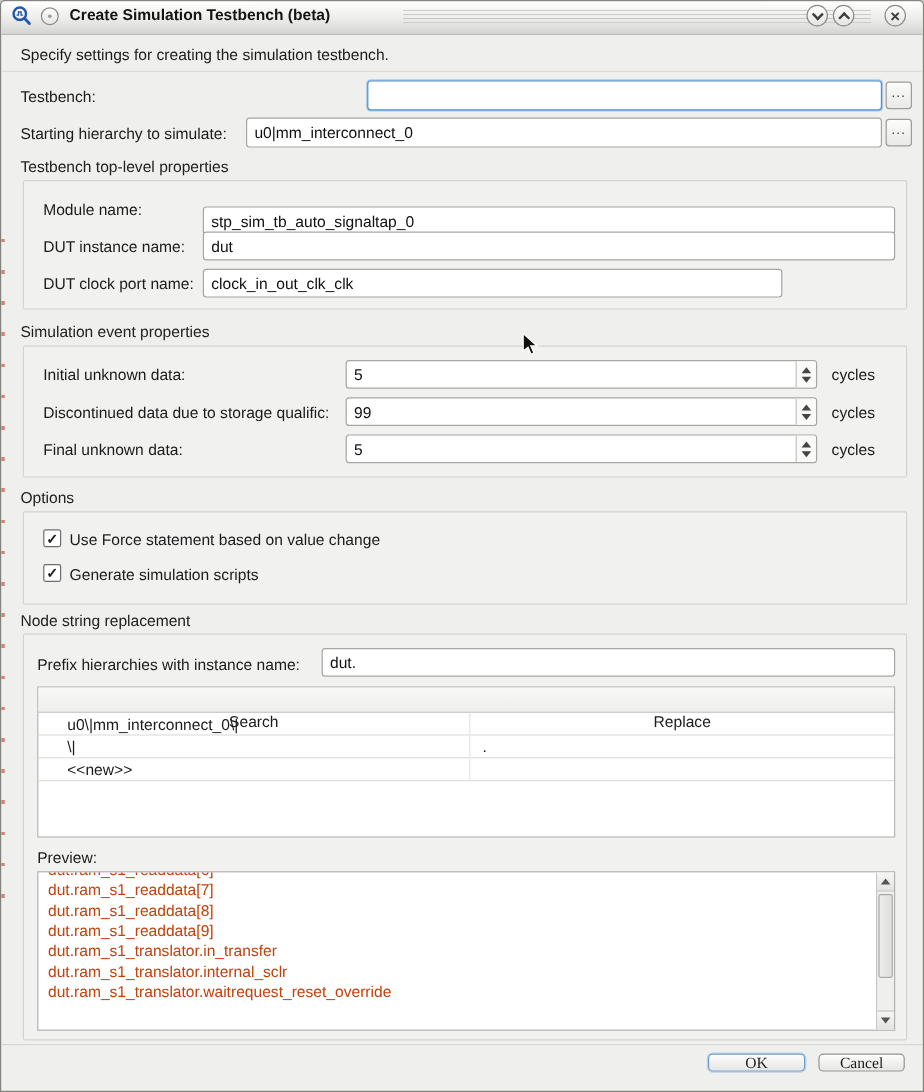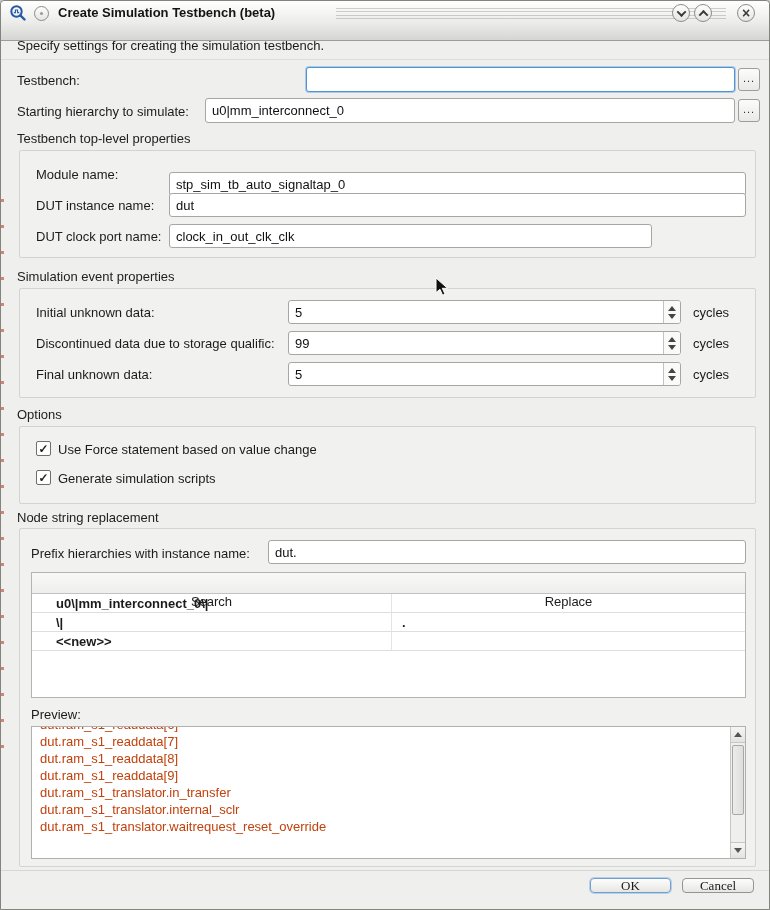--- a/index.html
+++ b/index.html
@@ -3,21 +3,21 @@
 <meta charset="utf-8">
 <style>
   html,body{margin:0;padding:0;background:#c9c9c7;}
   *{box-sizing:border-box;}
   #window{
     position:relative;width:770px;height:910px;overflow:hidden;
     background:#eff0ee;border:1px solid #84847f;border-radius:4px 4px 0 0;
     font-family:"Liberation Sans",sans-serif;color:#1b1b1b;font-size:13px;
   }
   
-  .titlebar{position:absolute;left:0;top:0;width:100%;height:40px;
+  .titlebar{position:absolute;left:0;top:0;width:100%;height:28px;
     background:linear-gradient(#ffffff,#ececea 55%,#d5d5d3);
     border-bottom:1px solid #9c9c9a;border-radius:4px 4px 0 0;}
   .app-icon{position:absolute;left:8px;top:3px;width:18px;height:18px;}
   .menu-circle{position:absolute;left:33px;top:5px;width:15px;height:15px;border-radius:50%;
     border:1px solid #8a8a88;background:linear-gradient(#fdfdfd,#e6e6e4);}
   .menu-circle::after{content:"";position:absolute;left:5px;top:5px;width:3px;height:3px;border-radius:50%;background:#9a9a98;}
   .win-title{position:absolute;left:57px;top:4px;font-weight:bold;font-size:13px;color:#141414;white-space:nowrap;}
   .title-stripes{position:absolute;left:335px;top:7px;width:390px;height:11px;opacity:.55;
     background:repeating-linear-gradient(180deg,#a9a9a7 0 1px,rgba(255,255,255,0) 1px 3.5px);}
   .winbtn{position:absolute;top:3px;width:18px;height:18px;border-radius:50%;
@@ -45,21 +45,21 @@
   
   .cb{position:absolute;width:15px;height:15px;background:#fff;border:1px solid #6e6e6c;border-radius:2px;
     display:flex;align-items:center;justify-content:center;font-size:12px;font-weight:bold;color:#1d1d1d;line-height:1;}
   
   .nr-table{position:absolute;left:30px;top:571px;width:715px;height:126px;background:#fff;border:1px solid #b4b4b2;}
   .nr-header{display:flex;height:21px;background:linear-gradient(#f8f8f7,#eeeeec);border-bottom:1px solid #c2c2c0;}
   .nr-header .hcell{display:flex;align-items:center;justify-content:center;font-size:13px;color:#1b1b1b;margin-top:28px;}
   .hcell.search{width:360px;border-right:1px solid #c2c2c0;}
   .hcell.replace{flex:1;}
   .nr-row{display:flex;height:19px;border-bottom:1px solid #dededc;font-size:13px;}
-  .nr-row .cell{display:flex;align-items:center;overflow:hidden;white-space:nowrap;font-weight:bold;}
+  .nr-row .cell{display:flex;align-items:center;overflow:hidden;white-space:nowrap;}
   .cell.search{width:360px;border-right:1px solid #e4e4e2;padding-left:24px;}
   .cell.replace{flex:1;padding-left:10px;}
   
   .preview-box{position:absolute;left:30px;top:725px;width:715px;height:133px;background:#fff;
     border:1px solid #b0b0ae;overflow:hidden;}
   .preview-lines{position:absolute;left:8px;top:-11px;line-height:17px;font-size:13px;white-space:nowrap;color:#c2410c;}
   .vscroll{position:absolute;right:0;top:0;bottom:0;width:15px;background:#efefed;border-left:1px solid #c6c6c4;}
   .sbtn{position:absolute;left:0;width:14px;height:16px;background:linear-gradient(#f6f6f5,#e3e3e1);
     display:flex;align-items:center;justify-content:center;}
   .sbtn.up{top:0;border-bottom:1px solid #c6c6c4;}

